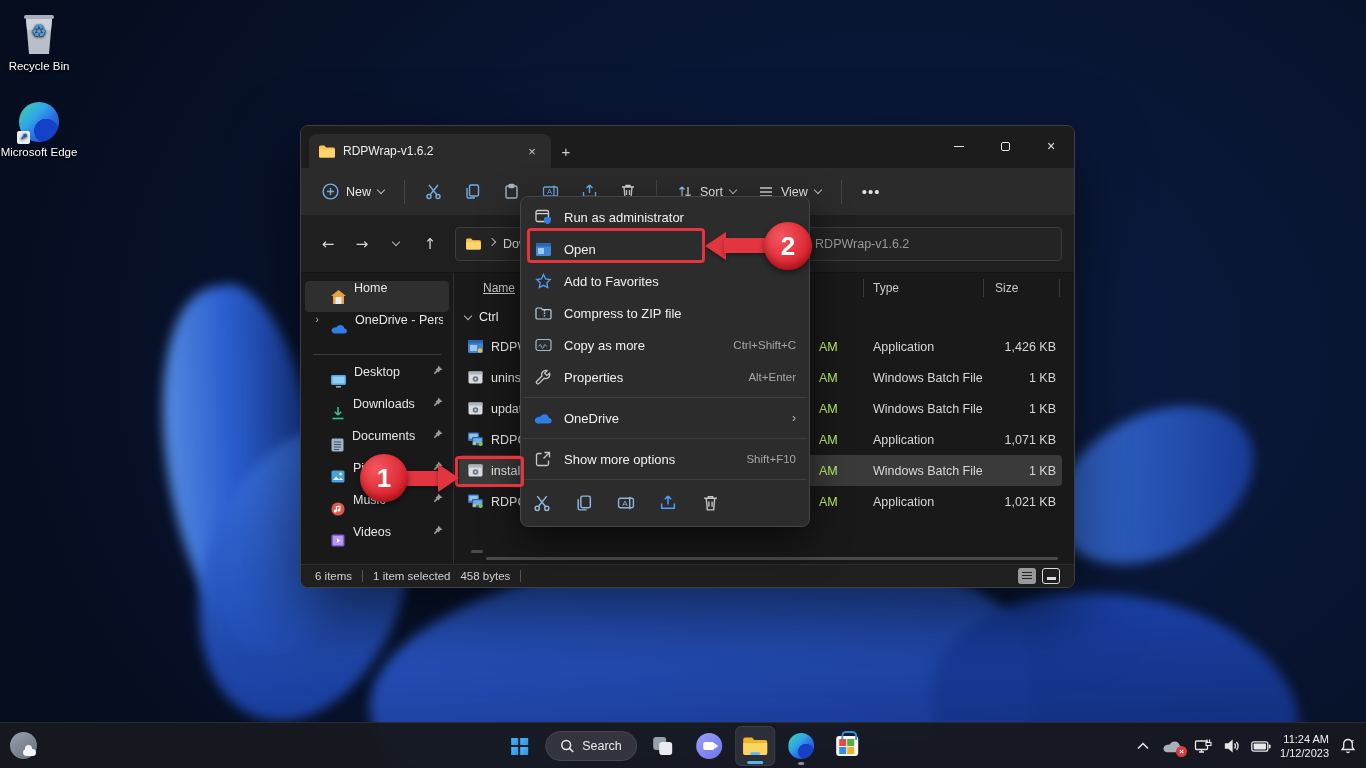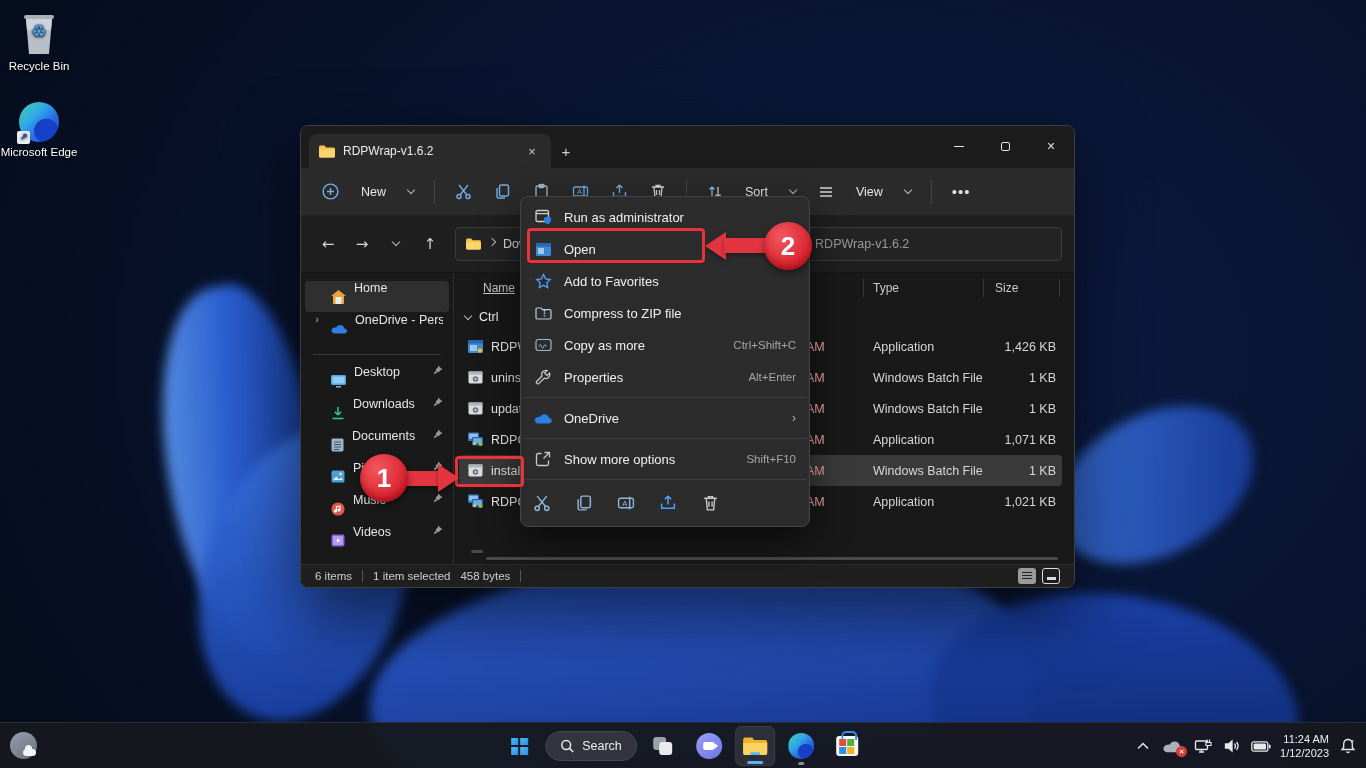--- a/index.html
+++ b/index.html
@@ -41,21 +41,21 @@
        display:flex;align-items:center;padding:0 10px;gap:8px;color:#ececec;font-size:12px;}
   .tab-title{flex:1;white-space:nowrap;overflow:hidden;}
   .tab-x{color:#c9c9c9;font-size:13px;width:18px;text-align:center;border-radius:4px;}
   .newtab{width:30px;height:34px;display:flex;align-items:center;justify-content:center;color:#cfcfcf;font-size:15px;}
   .wincontrols{position:absolute;right:0;top:0;height:40px;display:flex;}
   .wc{width:46px;height:40px;display:flex;align-items:center;justify-content:center;color:#e3e3e3;font-size:14px;}
   .wc .minline{width:10px;height:1px;background:#e3e3e3;}
   .wc .maxbox{width:9px;height:9px;border:1px solid #e3e3e3;border-radius:2px;}
 
   .cmdbar{height:47px;background:#2b2b2b;display:flex;align-items:center;padding:0 12px;gap:4px;}
-  .cbtn{height:34px;display:flex;align-items:center;gap:22px;padding:0 9px;border-radius:4px;color:#e8e8e8;font-size:12.5px;}
+  .cbtn{height:34px;display:flex;align-items:center;gap:7px;padding:0 9px;border-radius:4px;color:#e8e8e8;font-size:12.5px;}
   .cdiv{width:1px;height:24px;background:#454545;margin:0 7px;}
   .chev{width:6px;height:6px;border-right:1.4px solid #b9b9b9;border-bottom:1.4px solid #b9b9b9;
         transform:rotate(45deg);display:inline-block;margin-top:-3px;}
   .chev-right{transform:rotate(-45deg);}
   .ic{display:inline-flex;align-items:center;justify-content:center;}
   .ellipsis{color:#e0e0e0;font-size:15px;letter-spacing:1px;}
 
   .navrow{height:58px;background:#1f1f1f;display:flex;align-items:center;padding:0 12px;gap:4px;
           border-bottom:1px solid #151515;}
   .navbtn{width:30px;height:30px;display:flex;align-items:center;justify-content:center;color:#d6d6d6;
@@ -82,21 +82,21 @@
   .fh-name{padding-left:24px;text-decoration:underline;}
   .fh-type{position:absolute;left:414px;}
   .fh-size{position:absolute;left:536px;}
   .fh-sep{position:absolute;top:6px;width:1px;height:18px;background:#3a3a3a;}
   .group-row{height:28px;display:flex;align-items:center;gap:8px;color:#f0f0f0;font-size:12.5px;padding-left:6px;}
   .f-row{height:31px;position:relative;display:flex;align-items:center;gap:7px;padding-left:8px;
          border-radius:4px;color:#ececec;font-size:12.5px;}
   .f-sel{background:#3a3a3a;}
   .f-ic{width:17px;height:17px;flex:none;}
   .f-name{white-space:nowrap;}
-  .f-date{position:absolute;left:347px;color:#fca5a5;}
+  .f-date{position:absolute;left:360px;color:#bef264;}
   .f-type{position:absolute;left:414px;color:#d6d6d6;}
   .f-size{position:absolute;right:6px;width:90px;text-align:right;color:#d6d6d6;}
   .hscroll{position:absolute;left:185px;right:16px;bottom:27px;height:3px;background:#4a4a4a;border-radius:2px;z-index:11;}
   .hscroll-dash{position:absolute;left:170px;bottom:34px;width:12px;height:3px;background:#4a4a4a;border-radius:2px;z-index:11;}
 
   .statusbar{position:absolute;left:0;right:0;bottom:0;height:23px;background:#1f1f1f;border-top:1px solid #2c2c2c;
              display:flex;align-items:center;padding:0 14px;gap:10px;color:#cfcfcf;font-size:11.5px;}
   .sb-sep{width:1px;height:12px;background:#565656;}
   .sb-views{margin-left:auto;display:flex;gap:6px;}
   .sbv{width:18px;height:16px;border-radius:3px;display:flex;align-items:center;justify-content:center;}

